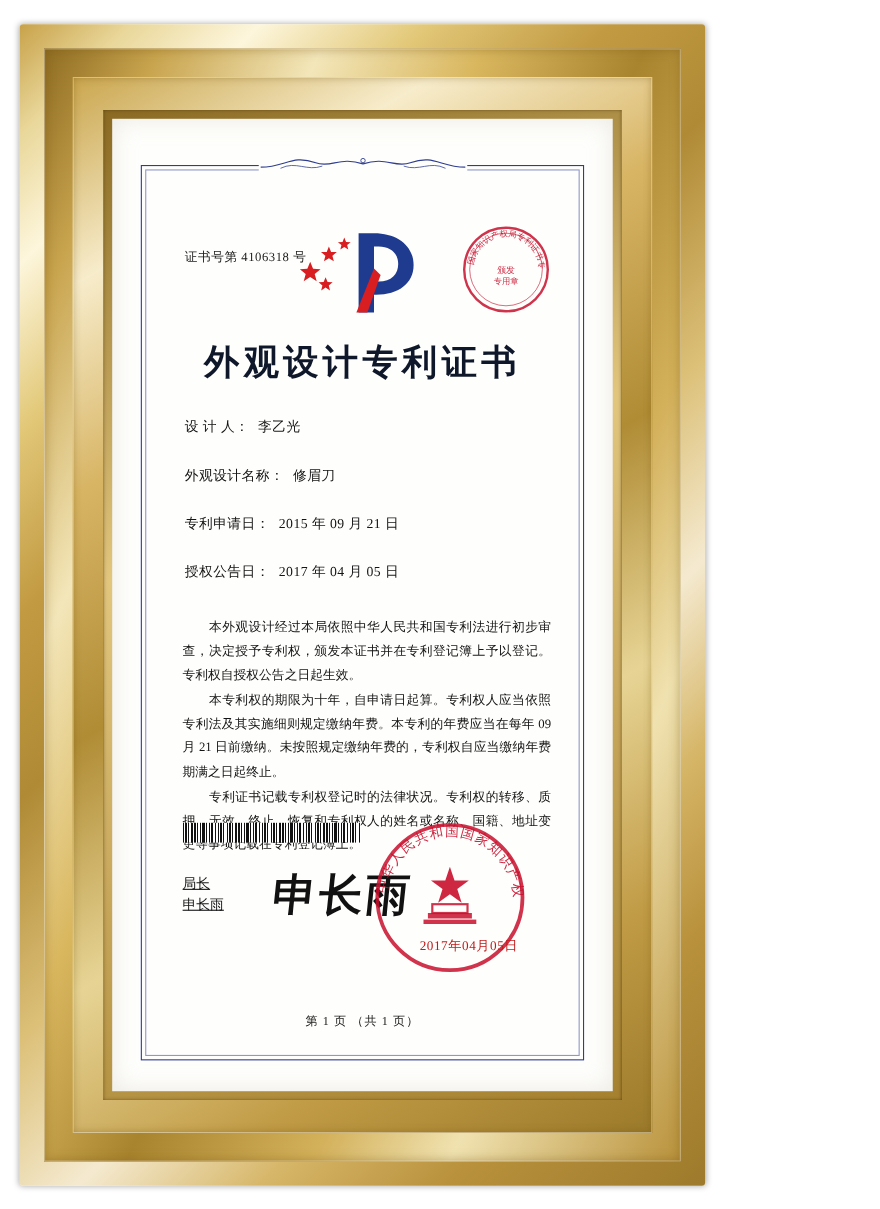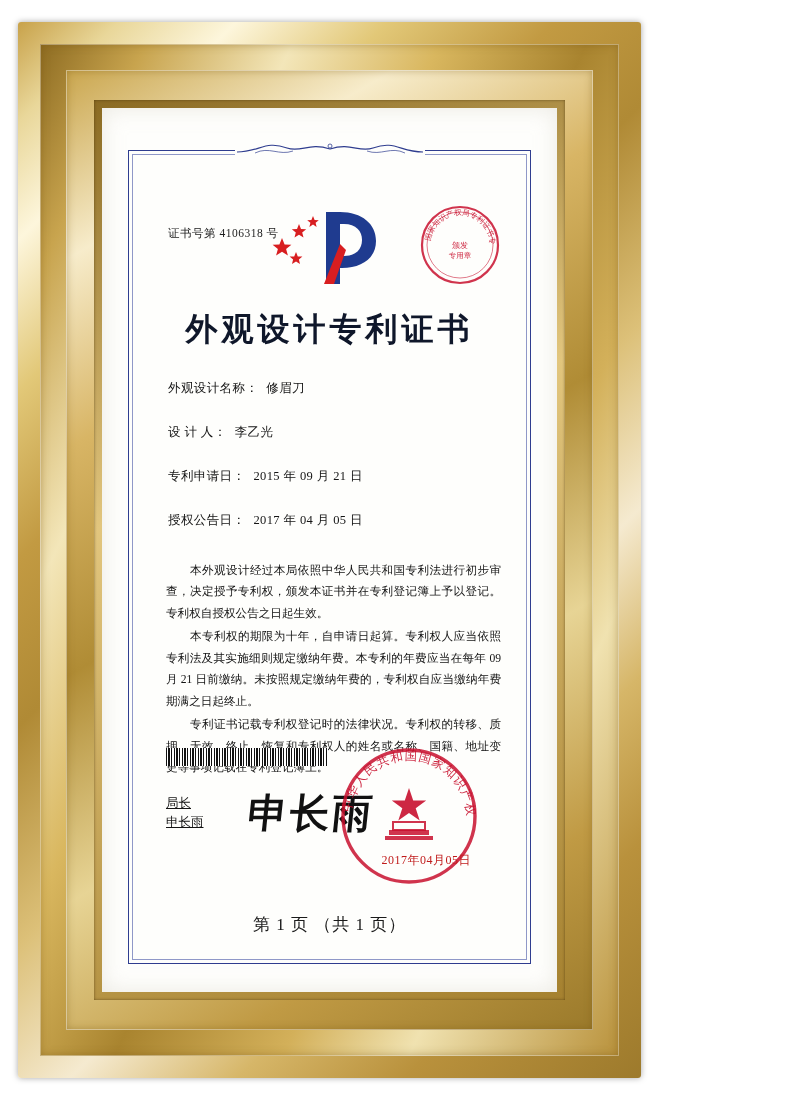--- a/index.html
+++ b/index.html
@@ -262,21 +262,21 @@
     letter-spacing: 0.5px;
     font-family: "Liberation Serif", serif;
   }
 
   .page-foot {
     position: absolute;
     left: 0;
     right: 0;
     bottom: 56px;
     text-align: center;
-    font-size: 17px;
+    font-size: 11px;
     color: #1a1a1a;
     letter-spacing: 1px;
   }
 </style>
 </head>
 <body>
 
 <div class="frame-outer">
   <div class="frame-bevel1"></div>
   <div class="frame-bevel2"></div>
@@ -317,26 +317,26 @@
         <textPath href="#arcTop" startOffset="4%">国家知识产权局专利证书专用章</textPath>
       </text>
       <text x="41" y="44" text-anchor="middle" font-size="8" fill="#c8102e" opacity="0.9" font-family="DejaVu Sans, sans-serif">颁发</text>
       <text x="41" y="54" text-anchor="middle" font-size="7.5" fill="#c8102e" opacity="0.9" font-family="DejaVu Sans, sans-serif">专用章</text>
     </svg>
 
     <div class="title">外观设计专利证书</div>
 
     <div class="fields">
       <div class="field-row">
+        <span class="field-label">设  计  人：</span>
+        <span class="field-value">李乙光</span>
+      </div>
+      <div class="field-row">
         <span class="field-label">外观设计名称：</span>
         <span class="field-value">修眉刀</span>
-      </div>
-      <div class="field-row">
-        <span class="field-label">设  计  人：</span>
-        <span class="field-value">李乙光</span>
       </div>
       <div class="field-row">
         <span class="field-label">专利申请日：</span>
         <span class="field-value">2015 年 09 月 21 日</span>
       </div>
       <div class="field-row">
         <span class="field-label">授权公告日：</span>
         <span class="field-value">2017 年 04 月 05 日</span>
       </div>
     </div>

